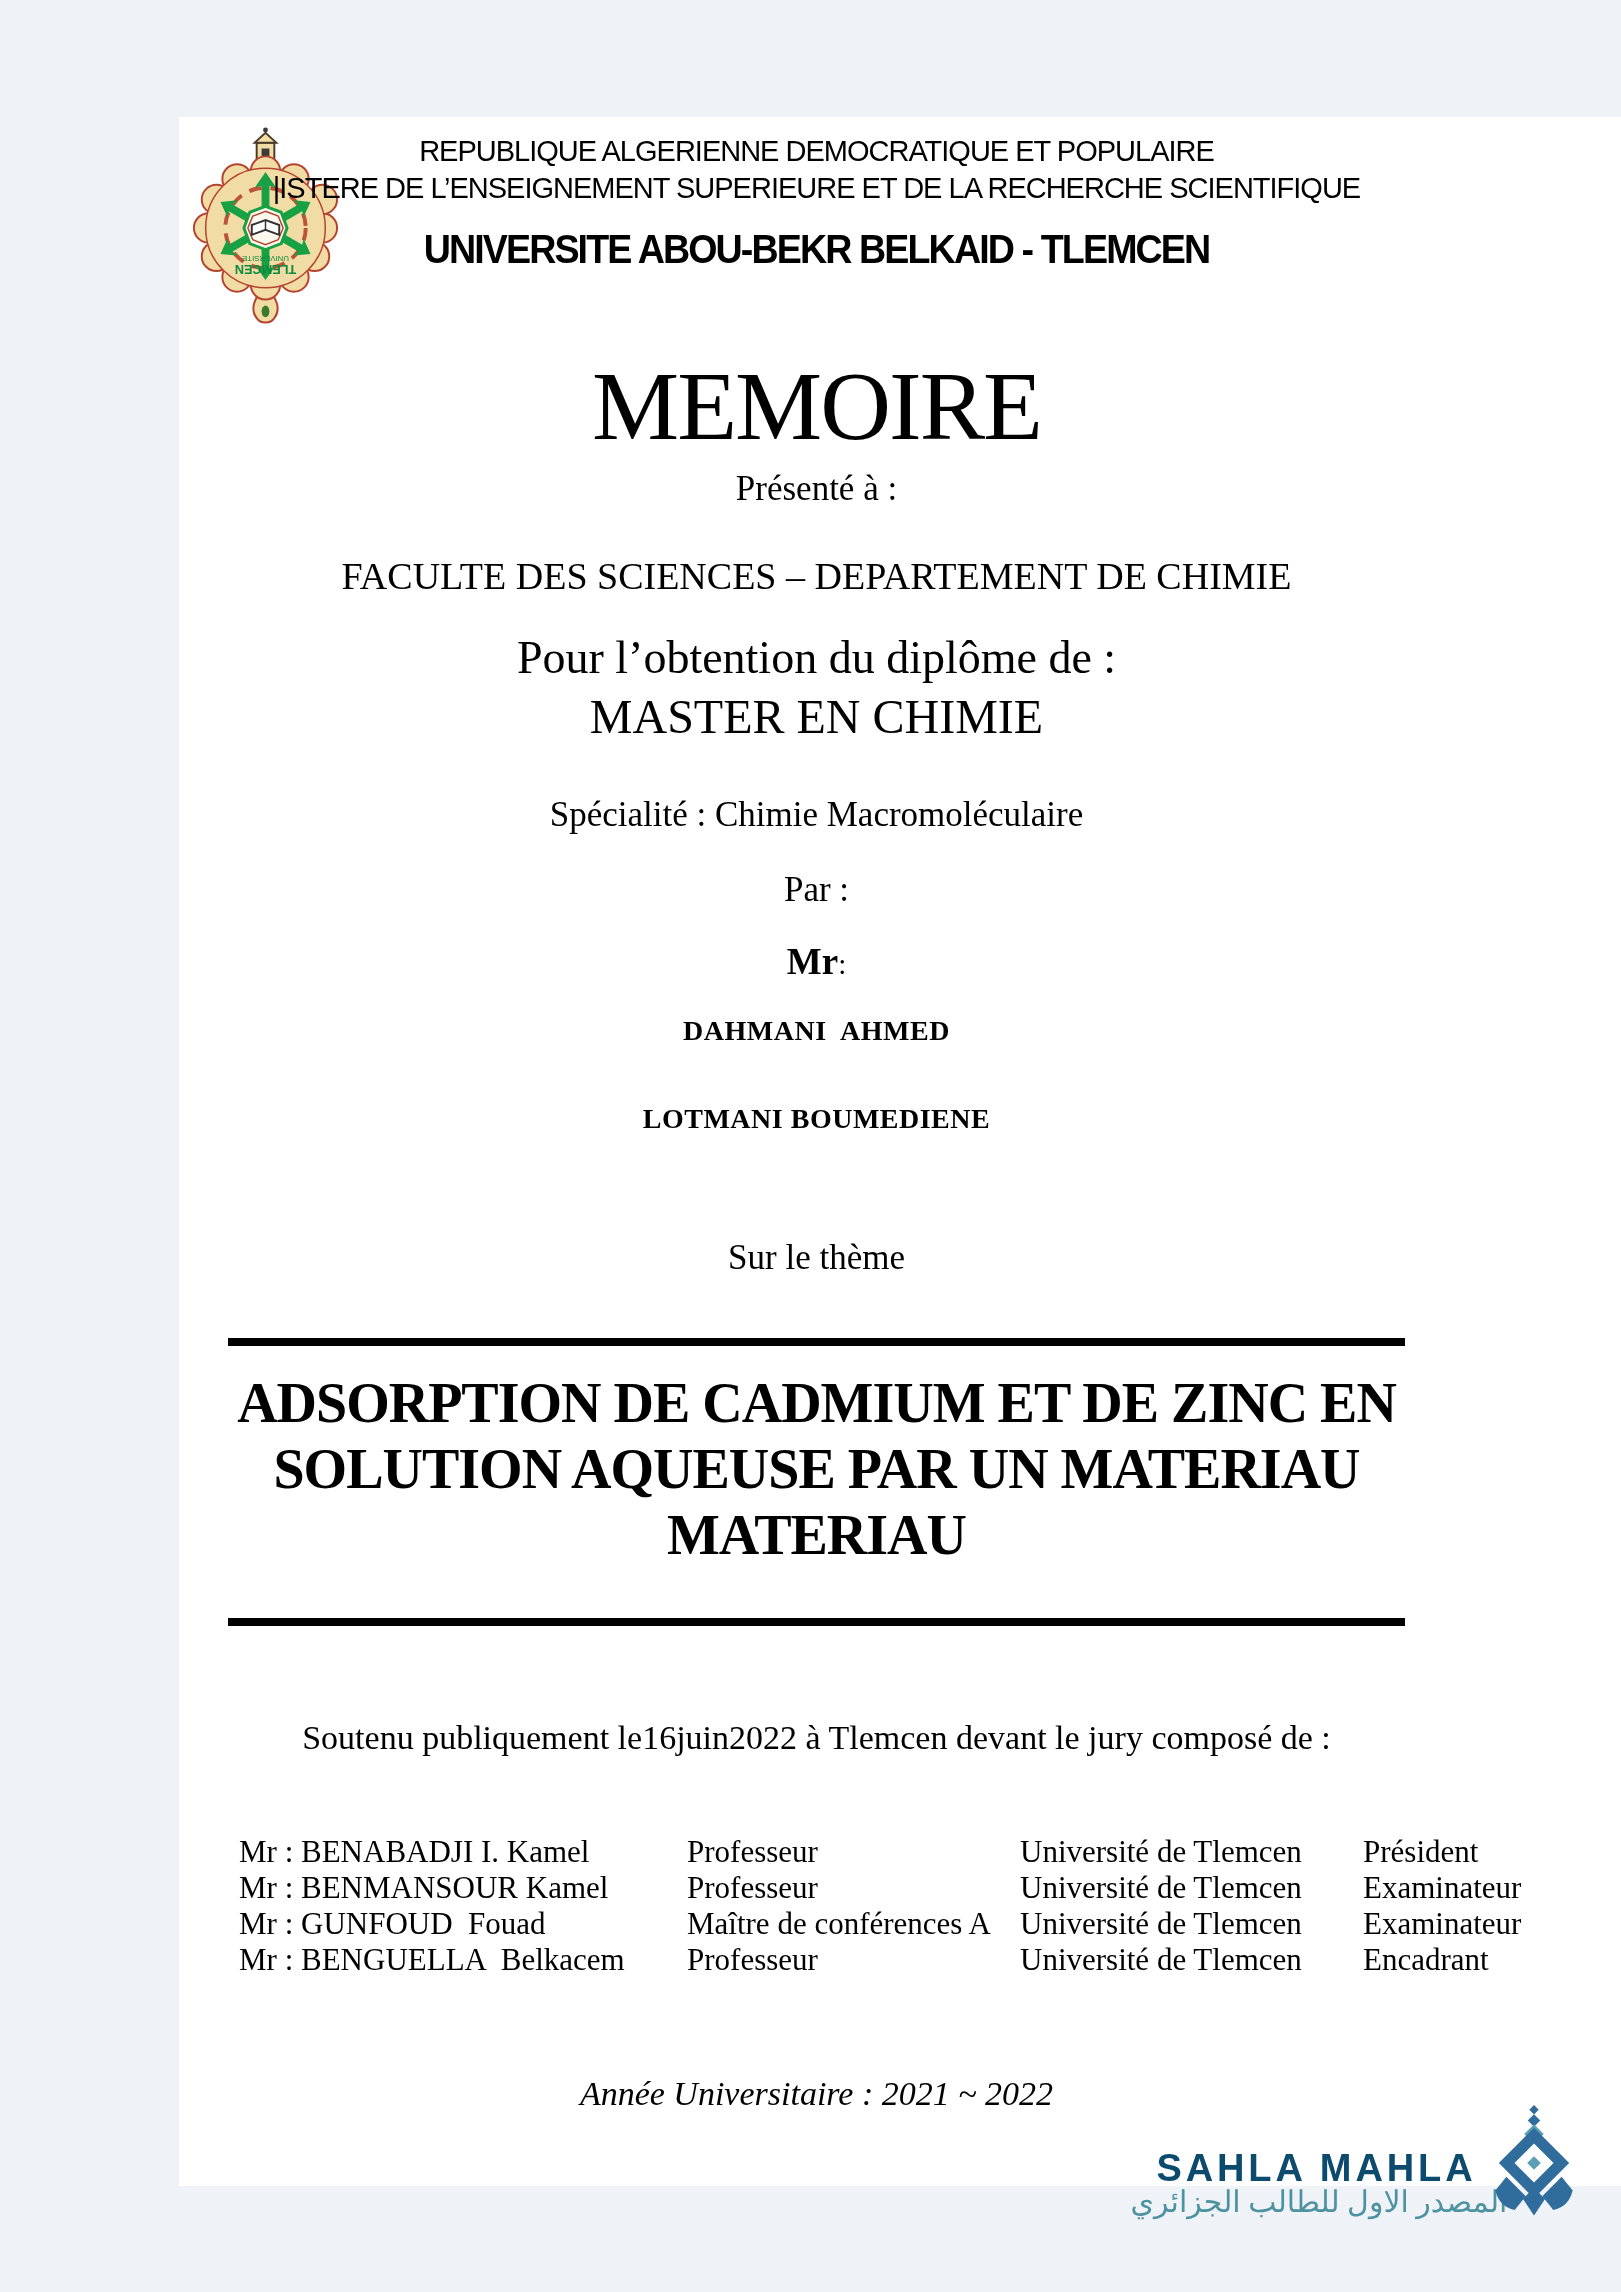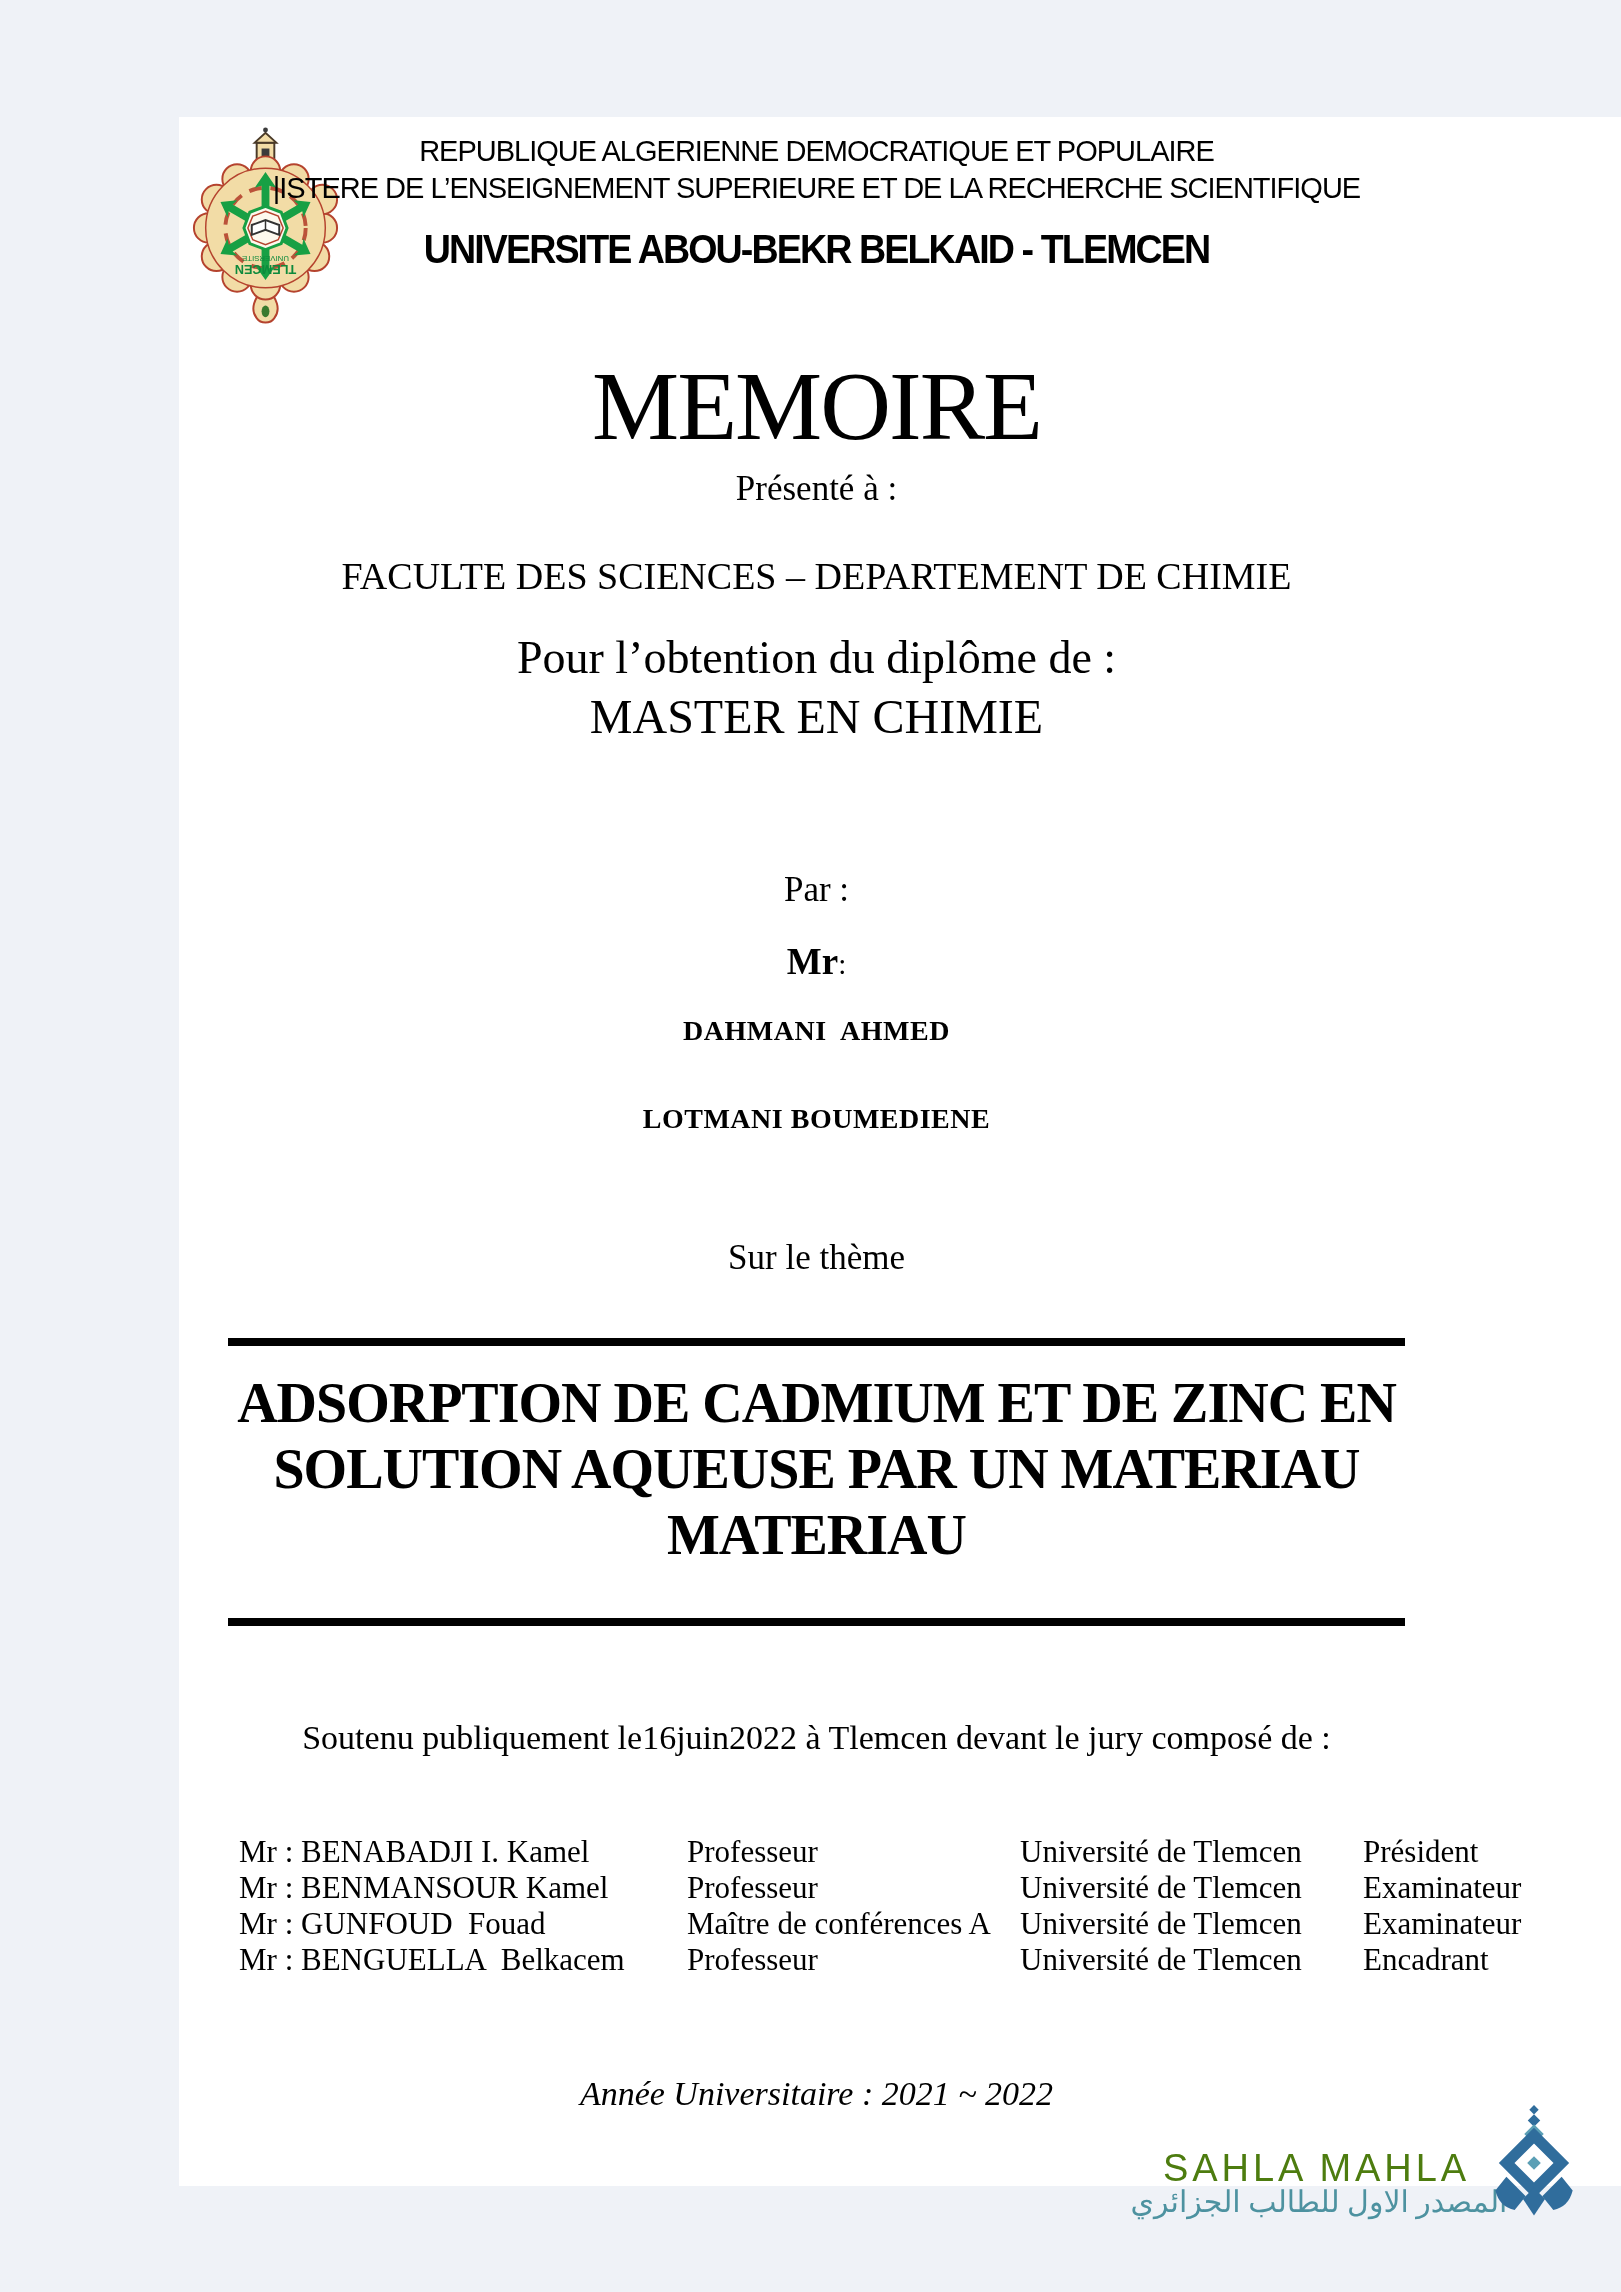--- a/index.html
+++ b/index.html
@@ -74,22 +74,22 @@
     text-align: left;
   }
   .jury .cell { white-space: pre; line-height: 35px; }
 
   .annee { top: 1958px; font-size: 34px; font-style: italic; }
 
   
   .wm-brand {
     position: absolute; left: 1134px; top: 2147px; width: 365px;
     font-family: "Liberation Sans", sans-serif;
-    font-weight: normal; font-size: 38px; letter-spacing: 3.9px;
-    color: #4d7c0f; text-align: center; white-space: pre;
+    font-weight: bold; font-size: 38px; letter-spacing: 3.9px;
+    color: #0c4a6e; text-align: center; white-space: pre;
   }
   .wm-arabic {
     position: absolute; left: 1127px; top: 2184px; width: 384px;
     font-size: 30px; color: #4d92a0; text-align: center;
     direction: rtl; white-space: pre;
   }
   .wm-mark { position: absolute; left: 1492px; top: 2105px; width: 84px; height: 116px; }
 </style>
 </head>
 <body>
@@ -158,20 +158,21 @@
 
   <div class="content hdr-line hdr-line1">REPUBLIQUE ALGERIENNE DEMOCRATIQUE ET POPULAIRE</div>
   <div class="content hdr-line hdr-line2">|ISTERE DE L’ENSEIGNEMENT SUPERIEURE ET DE LA RECHERCHE SCIENTIFIQUE</div>
   <div class="content hdr-univ">UNIVERSITE ABOU-BEKR BELKAID - TLEMCEN</div>
 
   <div class="content doc-type">MEMOIRE</div>
   <div class="content presente">Présenté à :</div>
   <div class="content faculte">FACULTE DES SCIENCES – DEPARTEMENT DE CHIMIE</div>
   <div class="content pour">Pour l’obtention du diplôme de :</div>
   <div class="content master">MASTER EN CHIMIE</div>
+  <div class="content specialite">Spécialité : Chimie Macromoléculaire</div>
   <div class="content par">Par :</div>
   <div class="content mr">
     <span>Mr</span><span class="colon">:</span>
   </div>
   <div class="content author author1">DAHMANI  AHMED</div>
   <div class="content author author2">LOTMANI BOUMEDIENE</div>
   <div class="content theme-lbl">Sur le thème</div>
 
   <div class="rule rule-top"></div>
   <div class="content thesis-title">

